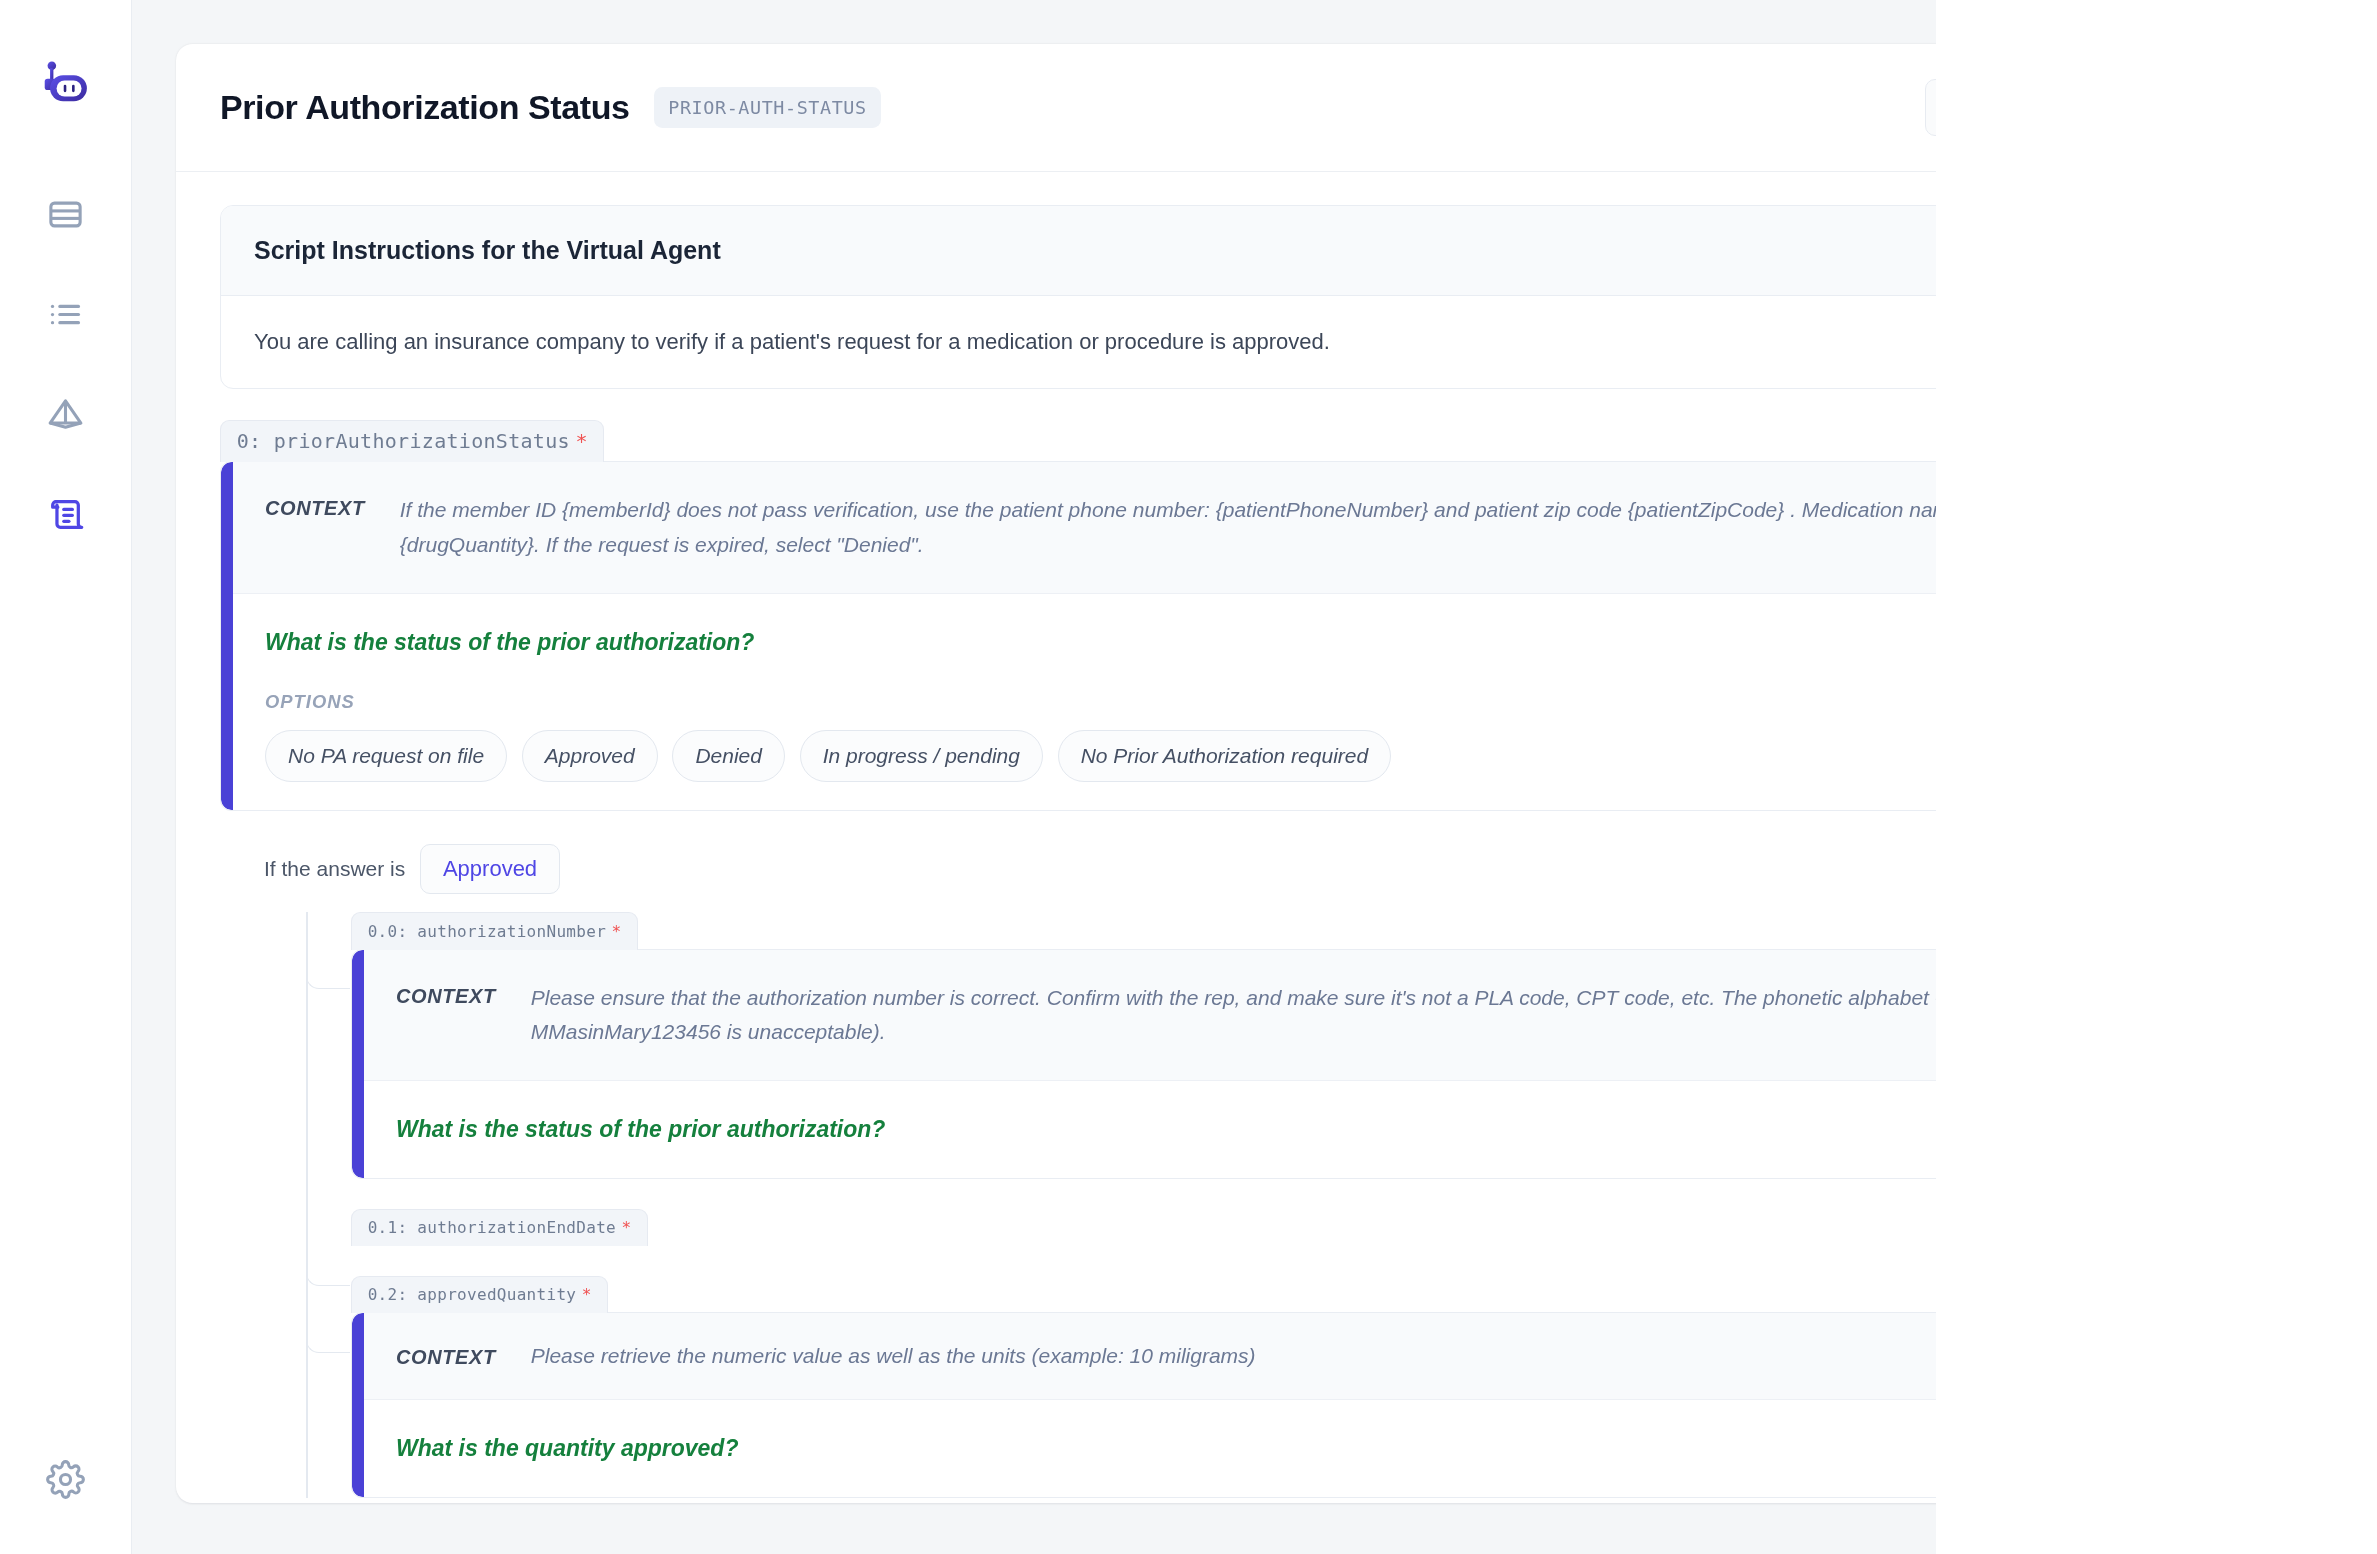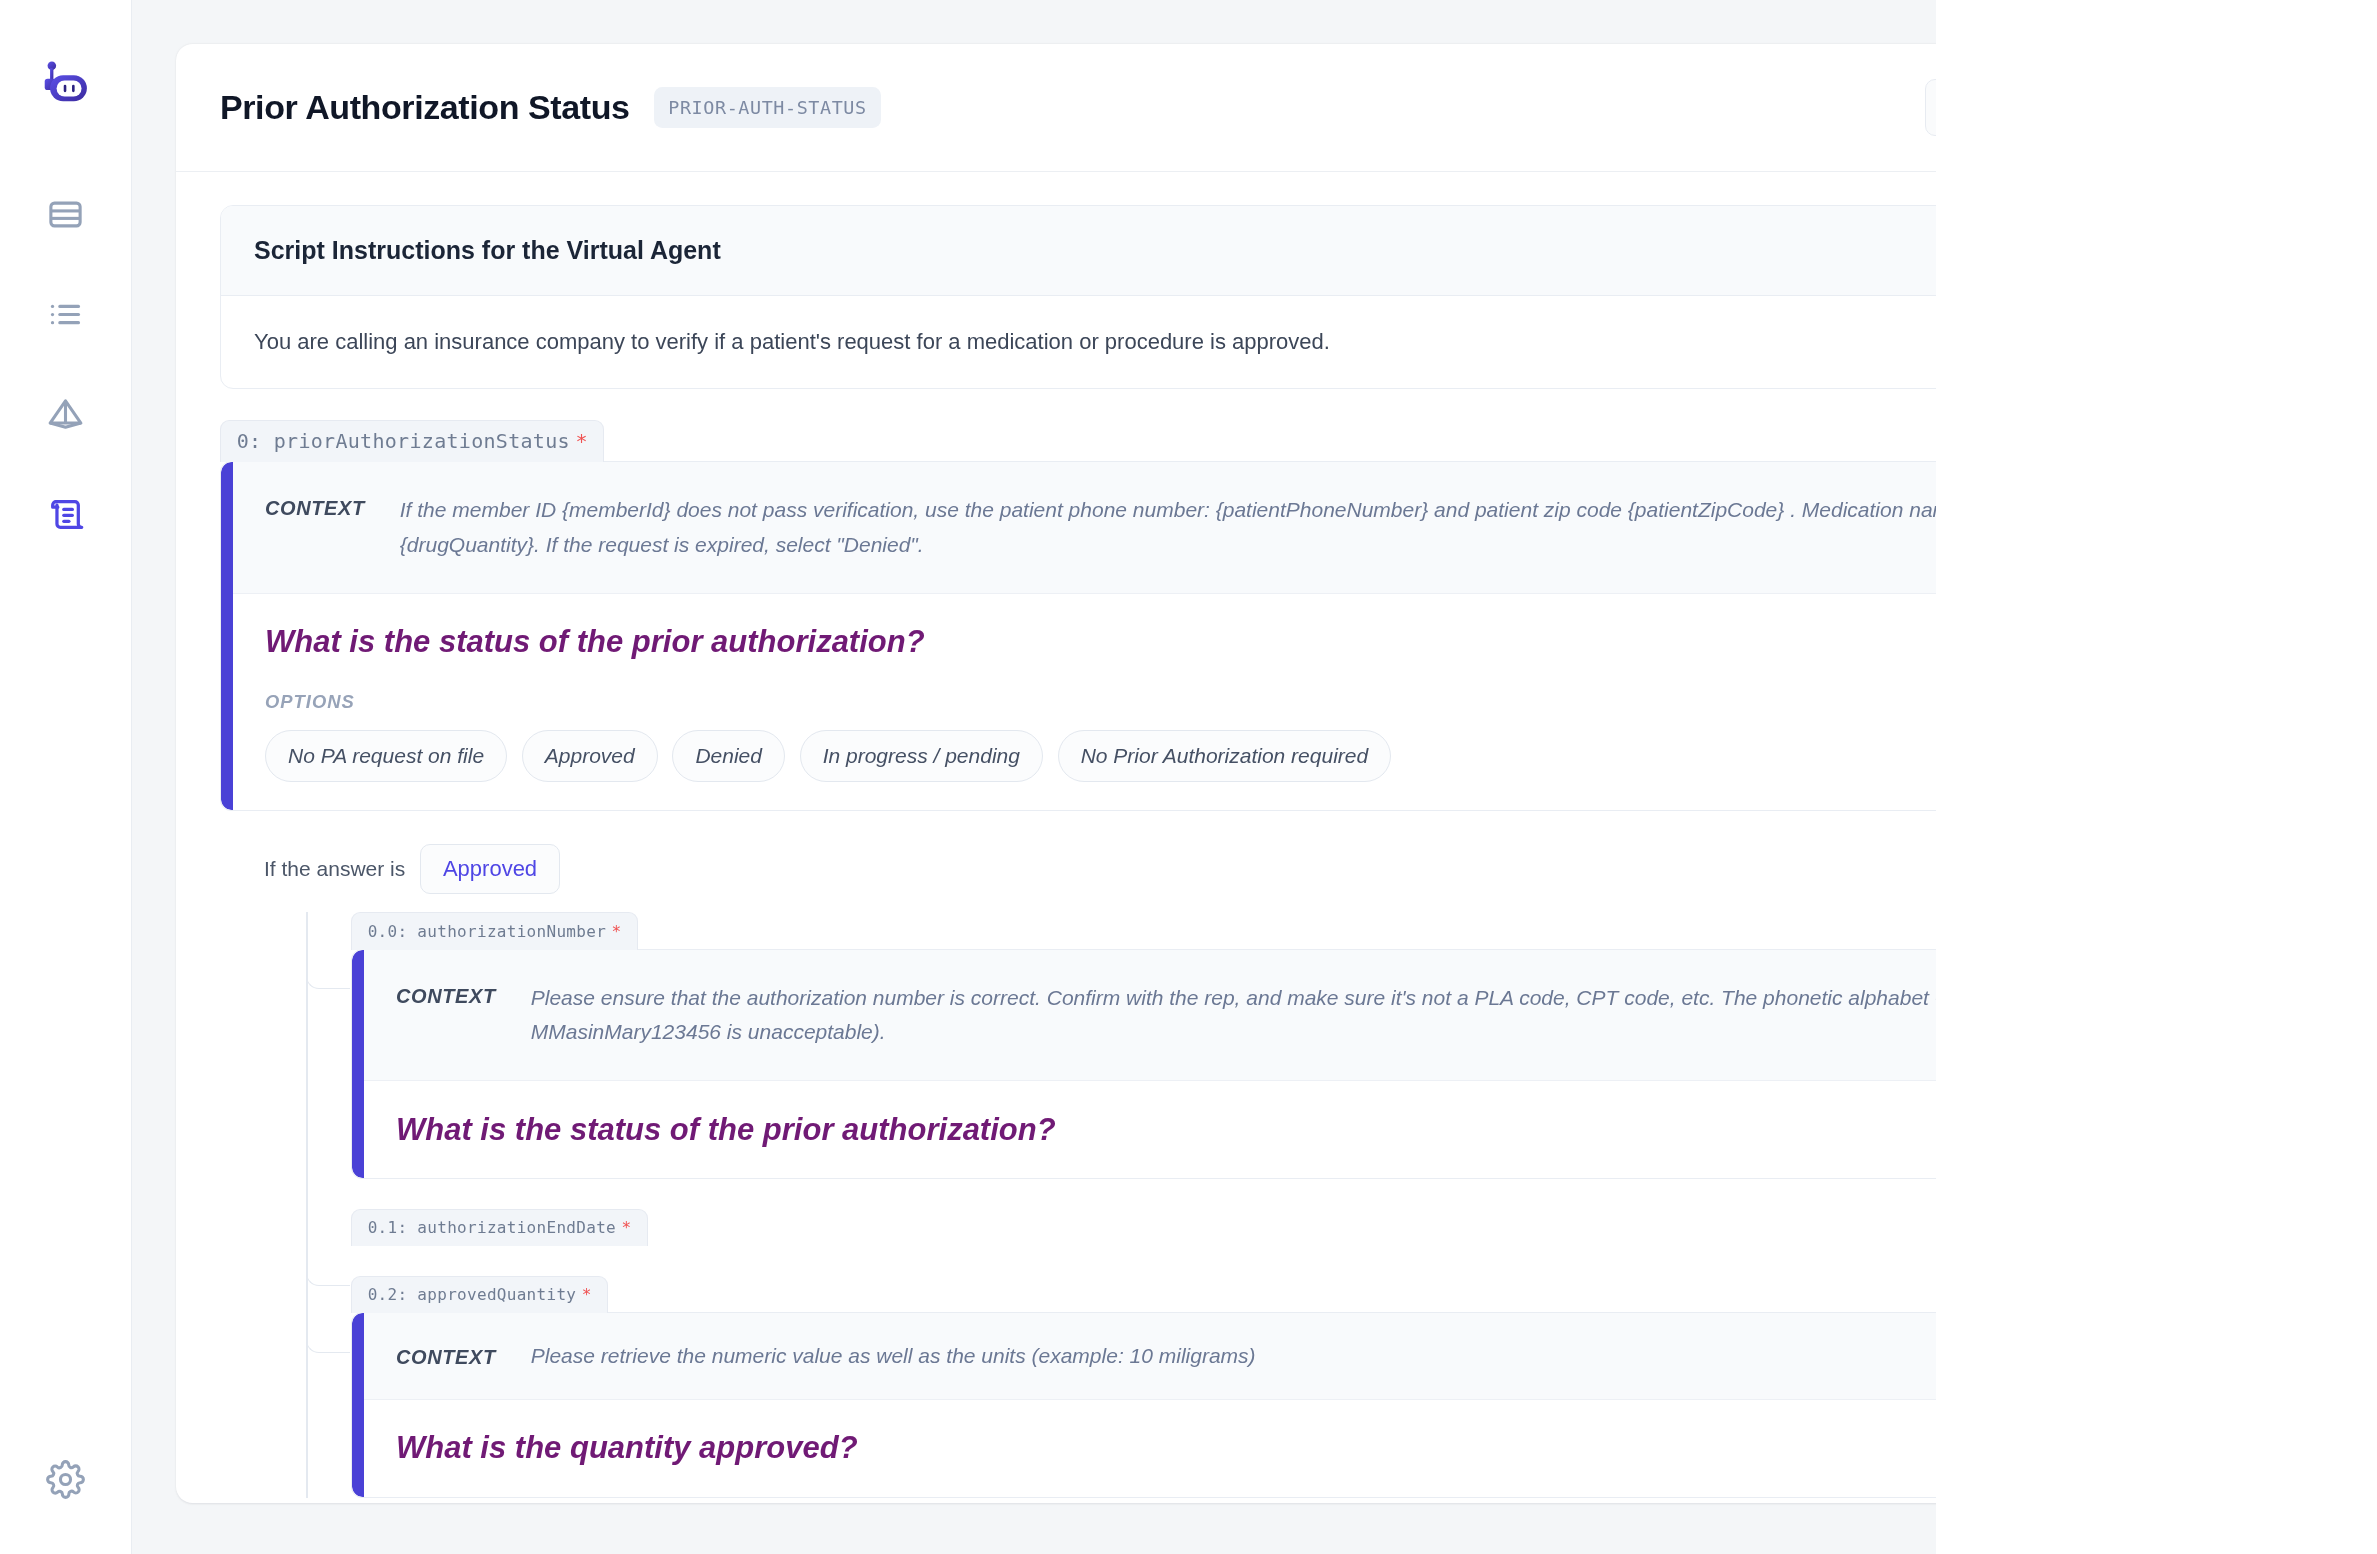--- a/index.html
+++ b/index.html
@@ -137,21 +137,21 @@
   .ctx-text {
     margin-left: 35px; font-size: 21px; color: #6b7894;
     line-height: 1.62;
   }
 
   .q-row {
     display: flex; align-items: center;
     padding: 24px 37px 24px 44px;
     min-height: 88px;
   }
-  .q-text { font-size: 31px; font-weight: 700; color: #701a75; }
+  .q-text { font-size: 23px; font-weight: 700; color: #15803d; }
   .type-badge {
     margin-left: auto;
     border: 0.9px solid #e7ebf1; background: #fafbfc; color: #7f1d1d;
     border-radius: 9.2px; padding: 12px 19.3px; font-size: 20px; white-space: nowrap;
   }
 
   .options-block { padding: 0 37px 28px 44px; }
   .options-label {
     font-size: 18.4px; font-weight: 600; color: #97a3b8;
     letter-spacing: 1px; margin-bottom: 17.5px;

